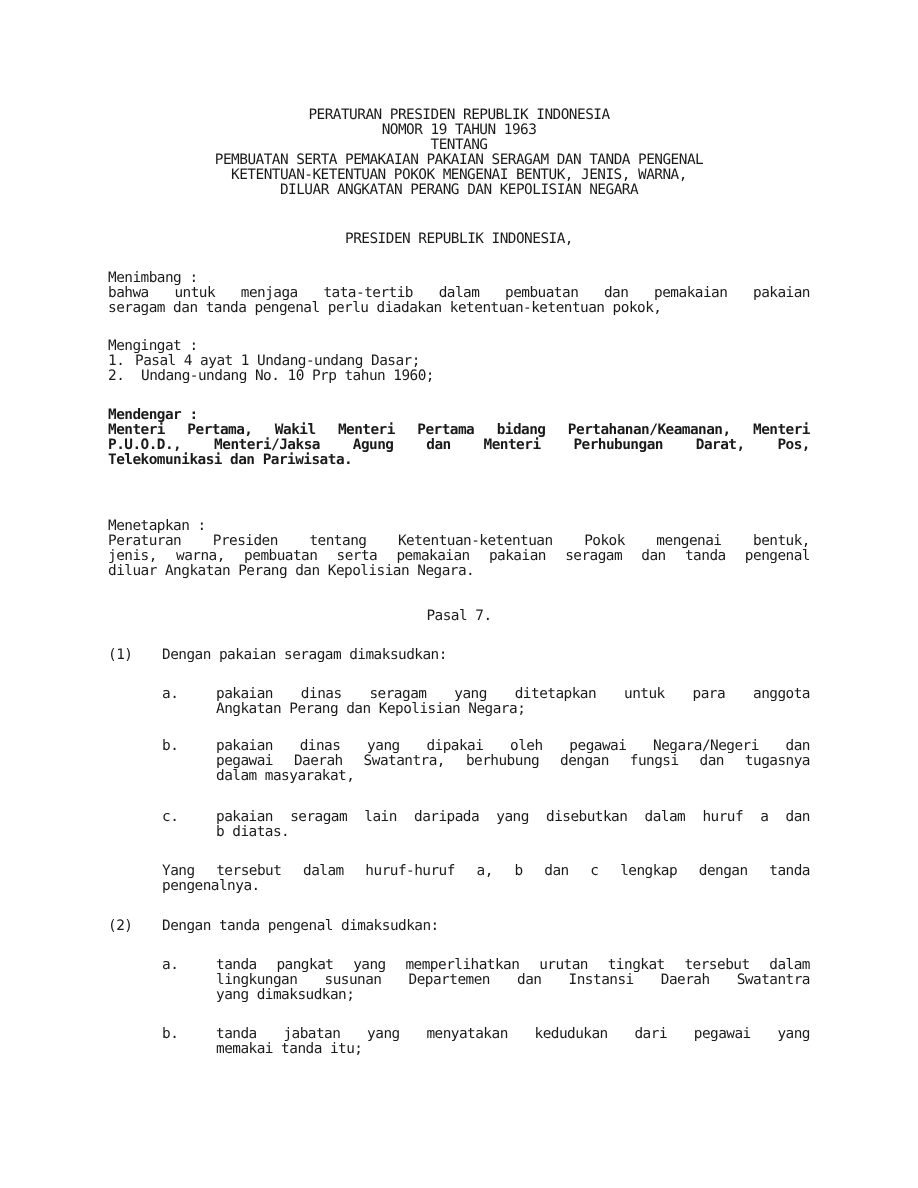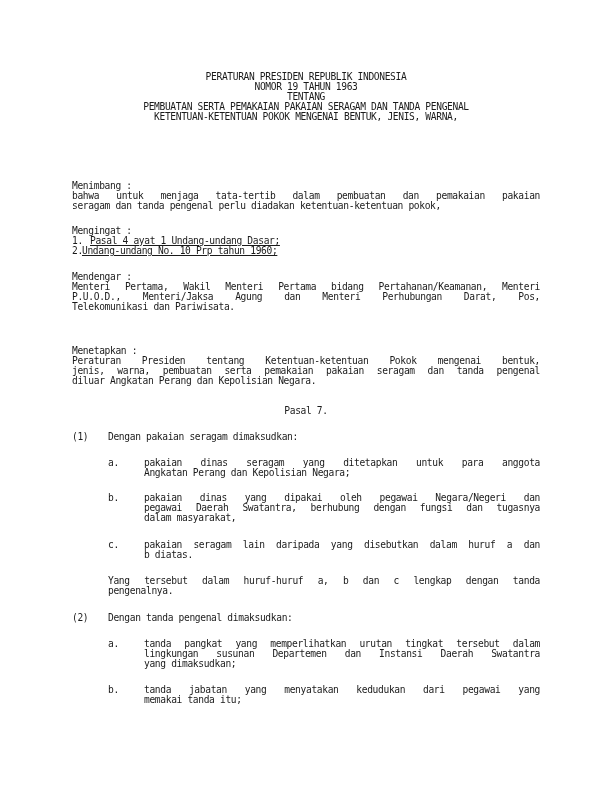--- a/index.html
+++ b/index.html
@@ -10,61 +10,63 @@
     font-size: 9.6px; line-height: 10px; color: #1a1a1a;
     letter-spacing: -0.35px;
   }
   .abs { position: absolute; }
   .center { left: 72px; width: 468px; text-align: center; white-space: nowrap; }
   .block { left: 72px; width: 468px; }
   .line { display: block; white-space: nowrap; }
   .jline { display: block; text-align: justify; text-align-last: justify; white-space: normal; }
   .num-item { position: absolute; left: 72px; }
   .num-item .n { position: absolute; left: 0; }
-  .num-item .t { position: absolute; left: 18px; white-space: nowrap; text-decoration: underline; }
+  .num-item .t { position: absolute; left: 18px; white-space: nowrap; }
   .par { position: absolute; left: 72px; width: 468px; }
   .par .lbl { position: absolute; left: 0; }
   .par .body { position: absolute; left: 36px; width: 432px; }
   .sub { position: absolute; left: 108px; width: 432px; }
   .sub .lbl { position: absolute; left: 0; }
   .sub .body { position: absolute; left: 36px; width: 396px; }
 </style>
 </head>
 <body>
 
 <div class="page">
 
   <div class="abs center" style="top:72px;">
     <span class="line">PERATURAN PRESIDEN REPUBLIK INDONESIA</span>
     <span class="line">NOMOR 19 TAHUN 1963</span>
     <span class="line">TENTANG</span>
     <span class="line">PEMBUATAN SERTA PEMAKAIAN PAKAIAN SERAGAM DAN TANDA PENGENAL</span>
     <span class="line">KETENTUAN-KETENTUAN POKOK MENGENAI BENTUK, JENIS, WARNA,</span>
+    <span class="line">DILUAR ANGKATAN PERANG DAN KEPOLISIAN NEGARA</span>
   </div>
 
+  <div class="abs center" style="top:155px;">PRESIDEN REPUBLIK INDONESIA,</div>
 
   <div class="abs block" style="top:181px;">
     <span class="line">Menimbang :</span>
     <span class="jline">bahwa untuk menjaga tata-tertib dalam pembuatan dan pemakaian pakaian</span>
     <span class="line">seragam dan tanda pengenal perlu diadakan ketentuan-ketentuan pokok,</span>
   </div>
 
   <div class="abs block" style="top:226px;">
     <span class="line">Mengingat :</span>
   </div>
   <div class="num-item" style="top:236px;">
     <span class="n">1.</span>
     <span class="t" style="left:18px;">Pasal 4 ayat 1 Undang-undang Dasar;</span>
   </div>
   <div class="num-item" style="top:246px;">
     <span class="n">2.</span>
-    <span class="t" style="left:10px;">Undang-undang No. 10 Prp tahun 1960;</span>
+    <span class="t" style="left:22px;">Undang-undang No. 10 Prp tahun 1960;</span>
   </div>
 
-  <div class="abs block" style="top:272px;">
+  <div class="abs block" style="top:272px;font-weight:bold;">
     <span class="line">Mendengar :</span>
     <span class="jline">Menteri Pertama, Wakil Menteri Pertama bidang Pertahanan/Keamanan, Menteri</span>
     <span class="jline">P.U.O.D., Menteri/Jaksa Agung dan Menteri Perhubungan Darat, Pos,</span>
     <span class="line">Telekomunikasi dan Pariwisata.</span>
   </div>
 
 
   <div class="abs block" style="top:346px;">
     <span class="line">Menetapkan :</span>
     <span class="jline">Peraturan Presiden tentang Ketentuan-ketentuan Pokok mengenai bentuk,</span>

